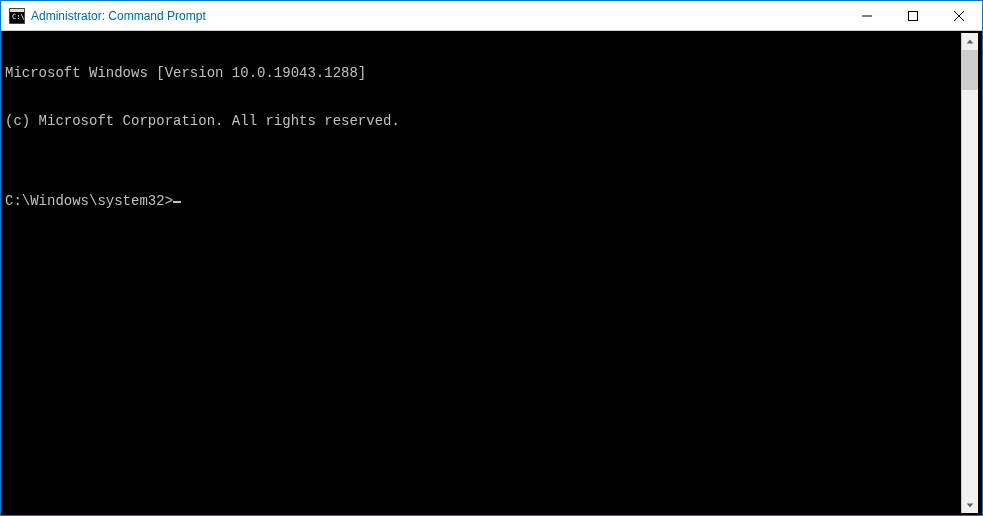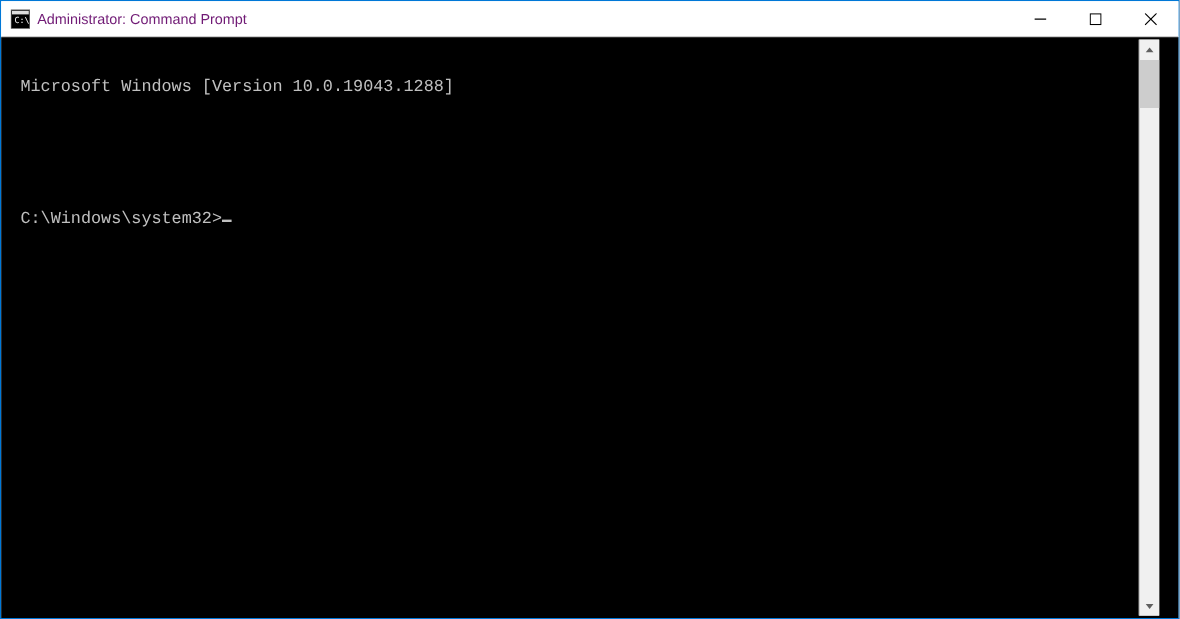--- a/index.html
+++ b/index.html
@@ -37,21 +37,21 @@
       display: flex;
       align-items: center;
       justify-content: center;
     }
     .titlebar-icon svg {
       width: 16px;
       height: 16px;
     }
     .titlebar-text {
       font-size: 12px;
-      color: #701a75;
+      color: #0369a1;
       flex: 1;
     }
     .window-controls {
       display: flex;
       height: 100%;
     }
     .window-control {
       width: 46px;
       height: 100%;
       display: flex;
@@ -63,37 +63,36 @@
       width: 10px;
       height: 10px;
     }
     .terminal-body {
       flex: 1;
       background: #000;
       color: #c0c0c0;
       font-family: Consolas, "Courier New", monospace;
       font-size: 14px;
       line-height: 16px;
-      padding: 2px 16px;
+      padding: 2px 4px;
       white-space: pre;
       overflow: hidden;
       position: relative;
       display: flex;
     }
     .terminal-content {
       flex: 1;
       overflow: hidden;
     }
     .terminal-line {
       display: block;
     }
     .prompt-line {
       display: flex;
       align-items: center;
-      margin-top: 30px;
     }
     .cursor {
       display: inline-block;
       width: 8px;
       height: 2px;
       background: #c0c0c0;
       vertical-align: baseline;
       margin-left: 0px;
       position: relative;
       top: 1px;
@@ -155,20 +154,21 @@
         <svg viewBox="0 0 10 10">
             <line x1="0" y1="0" x2="10" y2="10" stroke="#000" stroke-width="1"></line>
             <line x1="10" y1="0" x2="0" y2="10" stroke="#000" stroke-width="1"></line>
           </svg>
       </div>
     </div>
   </div>
   <div class="terminal-body">
     <div class="terminal-content">
       <span class="terminal-line">Microsoft Windows [Version 10.0.19043.1288]</span>
+      <span class="terminal-line">(c) Microsoft Corporation. All rights reserved.</span>
       <span class="terminal-line"></span>
       <span class="terminal-line prompt-line"><span>C:\Windows\system32&gt;</span><span class="cursor"></span></span>
     </div>
     <div class="scrollbar">
       <div class="scrollbar-btn">
         <svg viewBox="0 0 10 10" width="8" height="8">
             <polygon points="5,2 9,7 1,7" fill="#606060"></polygon>
           </svg>
       </div>
       <div class="scrollbar-track">

